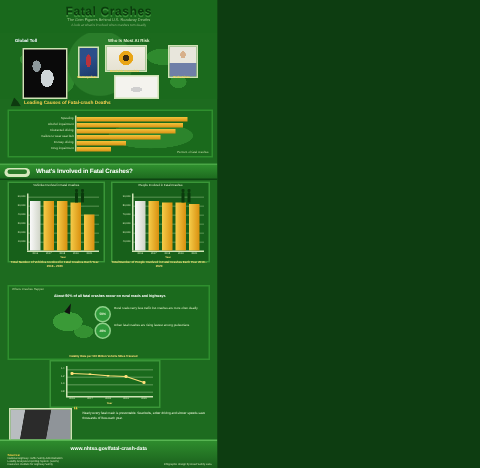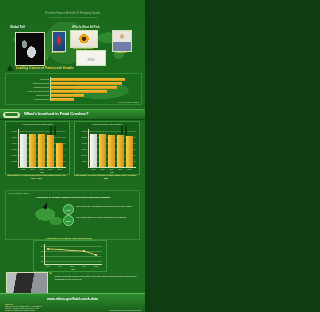--- a/index.html
+++ b/index.html
@@ -137,20 +137,21 @@
   .fsrc-h{position:absolute;left:5px;top:8.5px;font-size:2px;
           font-weight:bold;color:#ffd24d;}
   .fsrc{position:absolute;left:5px;font-size:1.8px;color:#cfe3b6;}
 </style>
 </head>
 <body>
 
 <div class="page">
 
   <div class="header">
+    <div class="title blur">Fatal Crashes</div>
     <div class="subtitle blur">The Grim Figures Behind U.S. Roadway Deaths</div>
     <div class="subtitle2 blur">A look at what is involved when crashes turn deadly</div>
   </div>
 
   <div class="mapband">
 
     <div class="secthead blur" style="left:10px;top:3px;">Global Toll</div>
     <div class="secthead b blur" style="left:72px;top:3px;">Who Is Most At Risk</div>
 
     <div class="photo ph-hand" style="left:15px;top:10px;width:28px;height:32px;"></div>

